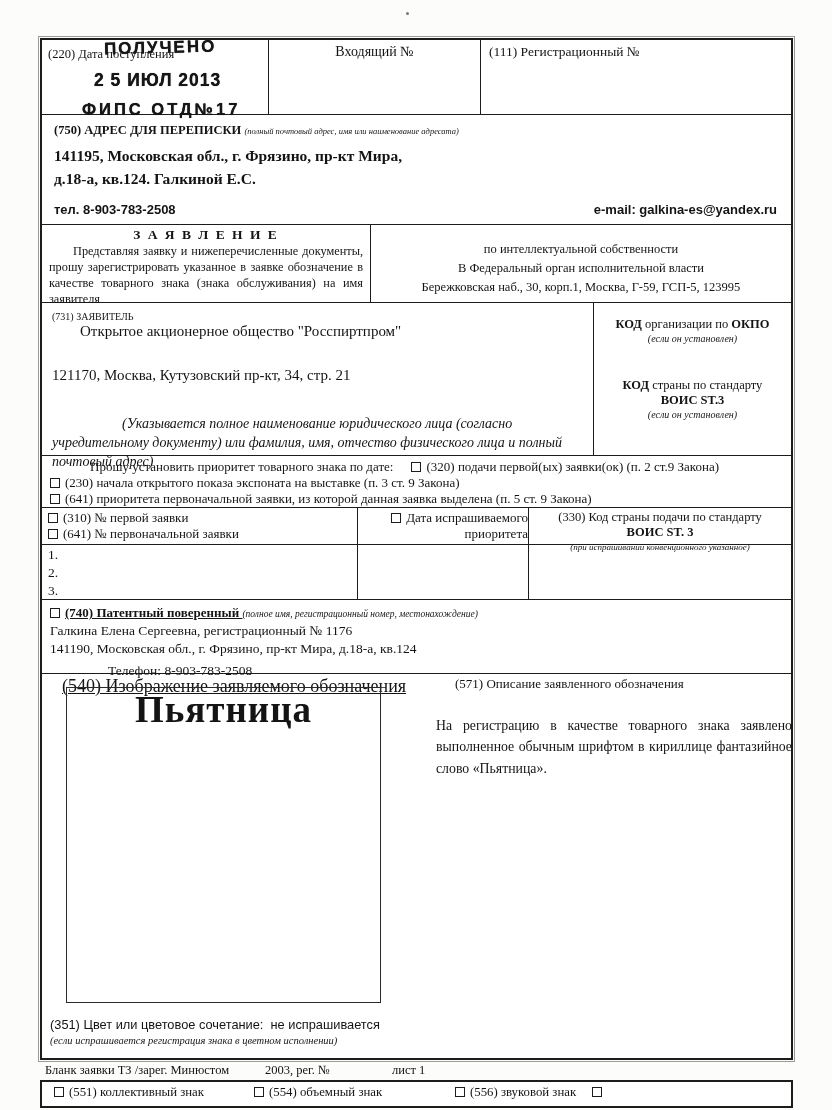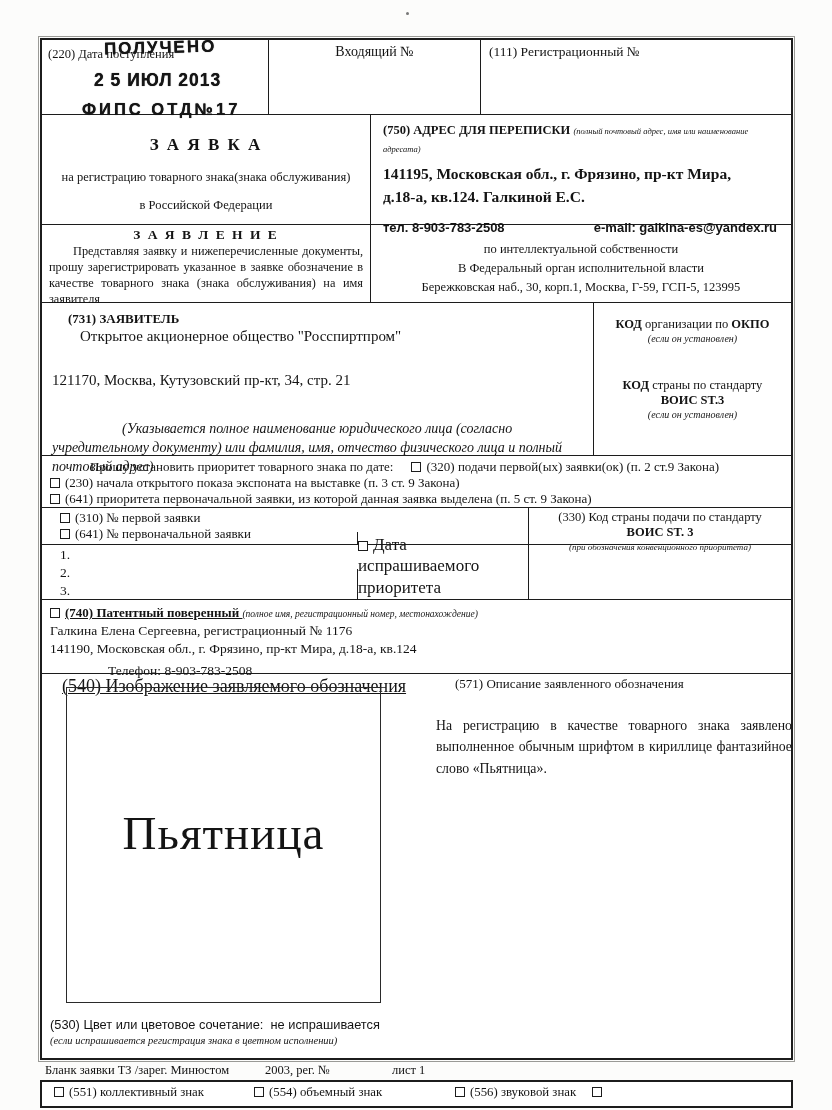--- a/index.html
+++ b/index.html
@@ -65,56 +65,56 @@
 
   
   .r3 .c1 { width: 328px; padding: 2px 7px 0 7px; }
   .r3 .c2 { flex: 1; text-align: center; padding-top: 15px; font-size: 12.5px; line-height: 1.5; }
   .stmt-title { text-align: center; font-weight: bold; font-size: 13.5px; letter-spacing: 2px; }
   .stmt-body { font-size: 12.3px; text-align: justify; line-height: 1.3; margin-top: 1px; text-indent: 24px; }
 
   
   .r4 .c1 { width: 551px; padding: 8px 10px 0 10px; }
   .r4 .c2 { flex: 1; text-align: center; padding-top: 14px; font-size: 12.5px; }
-  .applicant-label { font-weight: bold; font-size: 13px; margin-left: 16px; }
+  .applicant-label { font-weight: normal; font-size: 10px; }
   .applicant-name { font-size: 15px; margin-top: 1px; margin-left: 28px; }
   .applicant-addr { font-size: 15px; margin-top: 27px; }
   .applicant-note { font-style: italic; font-size: 14px; line-height: 1.35; margin-top: 31px; text-indent: 70px; }
   .okpo-note { font-style: italic; font-size: 10px; margin-top: 1px; }
   .code-block2 { margin-top: 34px; }
   .code-bold { font-weight: bold; }
 
   
   .r5 .c1 { flex: 1; padding: 3px 8px 0 8px; font-size: 13px; line-height: 1.23; }
   .prio-line1 { text-indent: 0; padding-left: 40px; }
   .gap-checkbox { margin-left: 18px; }
 
   
-  .r6 .c1, .r7 .c1 { width: 315px; padding: 2px 18px; font-size: 13px; line-height: 1.25; }
-  .r6 .c2, .r7 .c2 { width: 171px; text-align: left; padding-top: 2px; font-size: 17px; line-height: 1.25; margin-top: 24px; }
+  .r6 .c1, .r7 .c1 { width: 315px; padding: 2px 6px; font-size: 13px; line-height: 1.25; }
+  .r6 .c2, .r7 .c2 { width: 171px; text-align: right; padding-top: 2px; font-size: 13px; line-height: 1.25; }
   .r6 .c3, .r7 .c3 { flex: 1; text-align: center; padding-top: 2px; font-size: 12.5px; line-height: 1.2; }
   .conv-note { font-style: italic; font-size: 9px; margin-top: 2px; }
   .r7 .c1 { font-size: 13.5px; line-height: 18px; padding-top: 1px; }
 
   
   .r8 .c1 { flex: 1; padding: 4px 8px; font-size: 13.5px; line-height: 1.35; }
   .attorney-head b { font-size: 13px; text-decoration: underline; }
   .attorney-note { font-style: italic; font-size: 9.5px; }
   .attorney-phone { padding-left: 58px; margin-top: 3px; }
 
   
   .r9 .c1 { flex: 1; }
   .label-540 { position: absolute; left: 20px; top: 2px; font-size: 18px; text-decoration: underline; }
   .label-571 { position: absolute; left: 413px; top: 2px; font-size: 13px; }
   .mark-box {
     position: absolute; left: 24px; top: 13px; width: 315px; height: 316px;
     border: 1.2px solid #2a2a2a;
     display: flex; justify-content: center; align-items: flex-start;
   }
-  .mark-word { font-weight: normal; font-size: 47px; letter-spacing: 1px; margin-top: 118px; }
+  .mark-word { font-weight: bold; font-size: 37px; letter-spacing: 1px; }
   .desc-text { position: absolute; left: 394px; top: 41px; width: 356px;
     font-size: 13.8px; line-height: 1.55; text-align: justify; }
   .color-claim { position: absolute; left: 8px; top: 343px;
     font-family: "Liberation Sans", sans-serif; font-size: 12.8px; }
   .color-note { position: absolute; left: 8px; top: 361px; font-style: italic; font-size: 10.5px; }
 
   
   .footer-line { position: absolute; left: 40px; top: 1063px; width: 753px; font-size: 12.5px; }
   .footer-line .f1 { position: absolute; left: 5px; }
   .footer-line .f2 { position: absolute; left: 225px; }
@@ -156,25 +156,20 @@
     </div>
     <div class="cell c2">
       <span>Входящий №</span>
     </div>
     <div class="cell c3">
       <span>(111)  Регистрационный №</span>
     </div>
   </div>
 
   <div class="row r2">
-    <div class="cell c1">
-      <div class="app-title">З А Я В К А</div>
-      <div class="app-sub1">на регистрацию товарного знака(знака обслуживания)</div>
-      <div class="app-sub2">в Российской Федерации</div>
-    </div>
     <div class="cell c2">
       <div class="addr-head">
         <b>(750) АДРЕС ДЛЯ ПЕРЕПИСКИ </b><span class="small-italic">(полный почтовый адрес, имя или наименование адресата)</span>
       </div>
       <div class="addr-lines">
         <div>141195, Московская обл., г. Фрязино, пр-кт Мира,</div>
         <div>д.18-а, кв.124. Галкиной Е.С.</div>
       </div>
       <div class="contact-row">
         <span>тел. 8-903-783-2508</span>
@@ -234,21 +229,21 @@
       <div><span class="cb"></span><span>(310) № первой заявки</span></div>
       <div><span class="cb"></span><span>(641) № первоначальной заявки</span></div>
     </div>
     <div class="cell c2">
       <div><span class="cb"></span><span>Дата испрашиваемого</span></div>
       <div>приоритета</div>
     </div>
     <div class="cell c3">
       <div>(330) Код страны подачи по стандарту</div>
       <div class="code-bold">ВОИС ST. 3</div>
-      <div class="conv-note">(при обозначения конвенционного приоритета)</div>
+      <div class="conv-note">(при испрашивании конвенционного указанное)</div>
     </div>
   </div>
 
   <div class="row r7">
     <div class="cell c1">
       <div>1.</div>
       <div>2.</div>
       <div>3.</div>
     </div>
     <div class="cell c2"></div>
@@ -268,21 +263,21 @@
 
   <div class="row r9">
     <div class="cell c1">
       <div class="label-540">(540)   Изображение заявляемого обозначения</div>
       <div class="label-571">(571) Описание заявленного обозначения</div>
       <div class="mark-box">
         <div class="mark-word">Пьятница</div>
       </div>
       <div class="desc-text">На регистрацию в качестве товарного знака заявлено выполненное обычным шрифтом в кириллице фантазийное слово «Пьятница».</div>
       <div class="color-claim">
-        <span>(530)  Цвет или цветовое сочетание:</span>&nbsp;
+        <span>(351)  Цвет или цветовое сочетание:</span>&nbsp;
         <span>не испрашивается</span>
       </div>
       <div class="color-note">(если испрашивается регистрация знака в цветном исполнении)</div>
     </div>
   </div>
 
 </div>
 
 <div class="footer-line">
   <span class="f1">Бланк заявки ТЗ /зарег. Минюстом</span>

